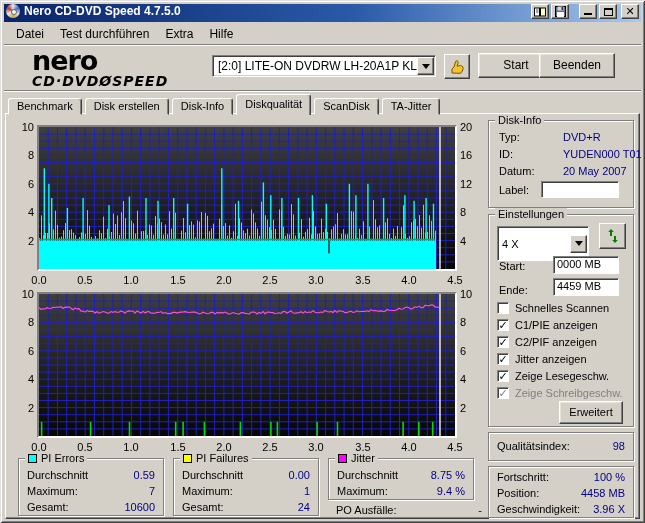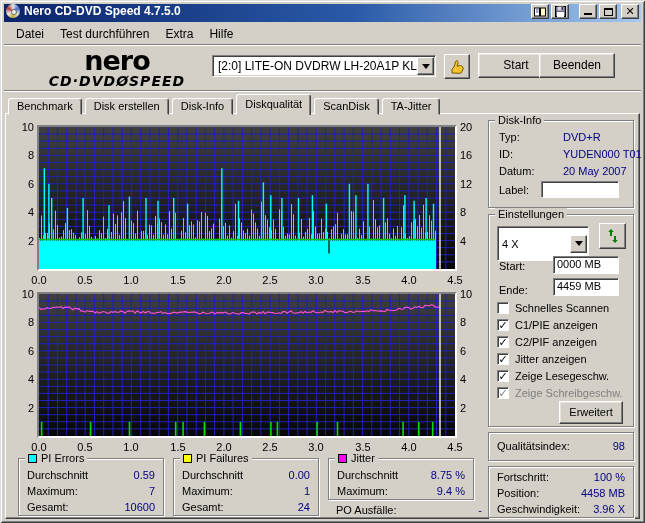--- a/index.html
+++ b/index.html
@@ -34,21 +34,21 @@
 
   
   .menubar { position:absolute; left:4px; top:24px; right:4px; height:19px;
     display:flex; align-items:center; padding-left:4px; background:#d4d0c8; }
   .menu-item { padding:2px 8px; font-size:12px; }
   .groove { position:absolute; left:4px; right:4px; height:2px;
     border-top:1px solid #808080; border-bottom:1px solid #ffffff; }
 
   
   .header { position:absolute; left:4px; top:46px; right:4px; height:43px; background:#d4d0c8; }
-  .logo { position:absolute; left:28px; top:3px; width:170px; text-align:center; color:#000; }
+  .logo { position:absolute; left:28px; top:3px; width:170px; text-align:left; color:#000; }
   .logo-1 { font-family:"DejaVu Sans",sans-serif; font-weight:900; font-size:27px; line-height:24px; letter-spacing:-1px; }
   .logo-2 { font-family:"DejaVu Sans",sans-serif; font-weight:bold; font-style:italic; font-size:14px; letter-spacing:1px; }
   .drive-combo { position:absolute; left:208px; top:9px; width:224px; height:22px; background:#fff;
     border:1px solid; border-color:#808080 #fff #fff #808080;
     box-shadow:inset 1px 1px 0 #404040, inset -1px -1px 0 #d4d0c8;
     display:flex; align-items:center; }
   .drive-combo .combo-text { flex:1; padding-left:5px; font-size:12px; white-space:nowrap; overflow:hidden; }
   .combo-arrow-btn { width:17px; height:18px; margin-right:1px; background:#d4d0c8;
     border:1px solid; border-color:#fff #404040 #404040 #fff; box-shadow:inset -1px -1px 0 #808080;
     display:flex; align-items:center; justify-content:center; flex:0 0 auto; }

